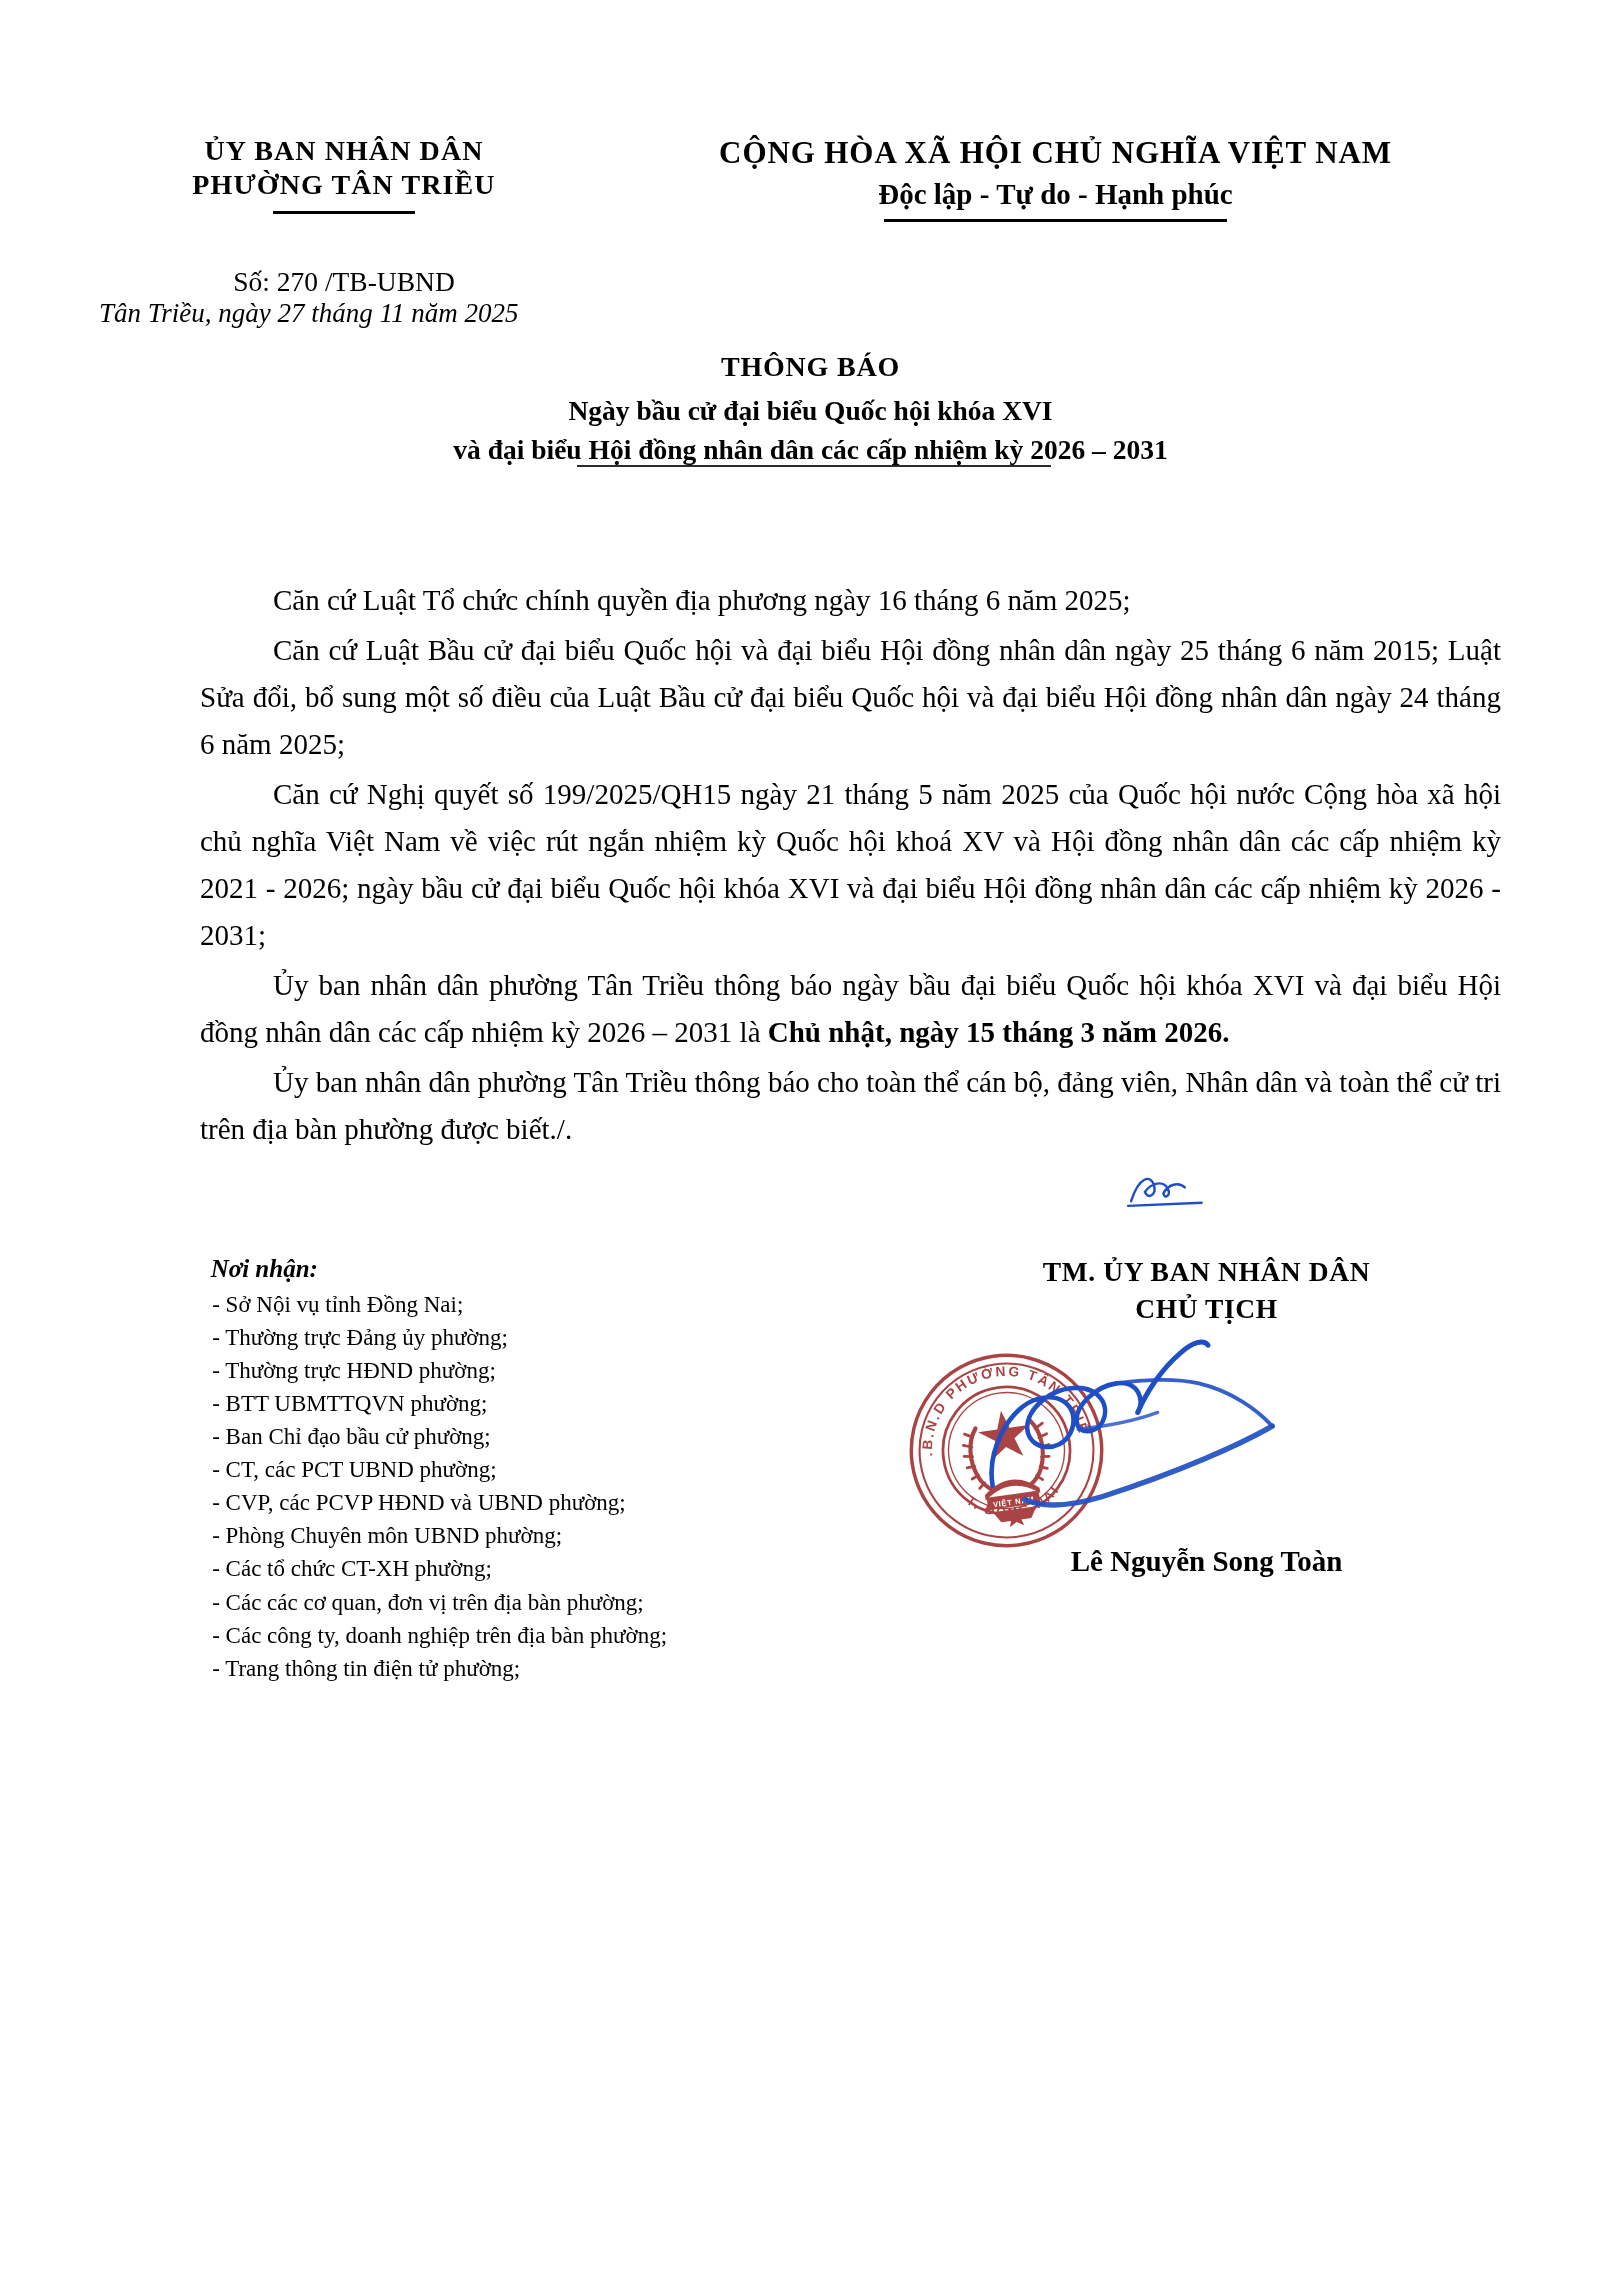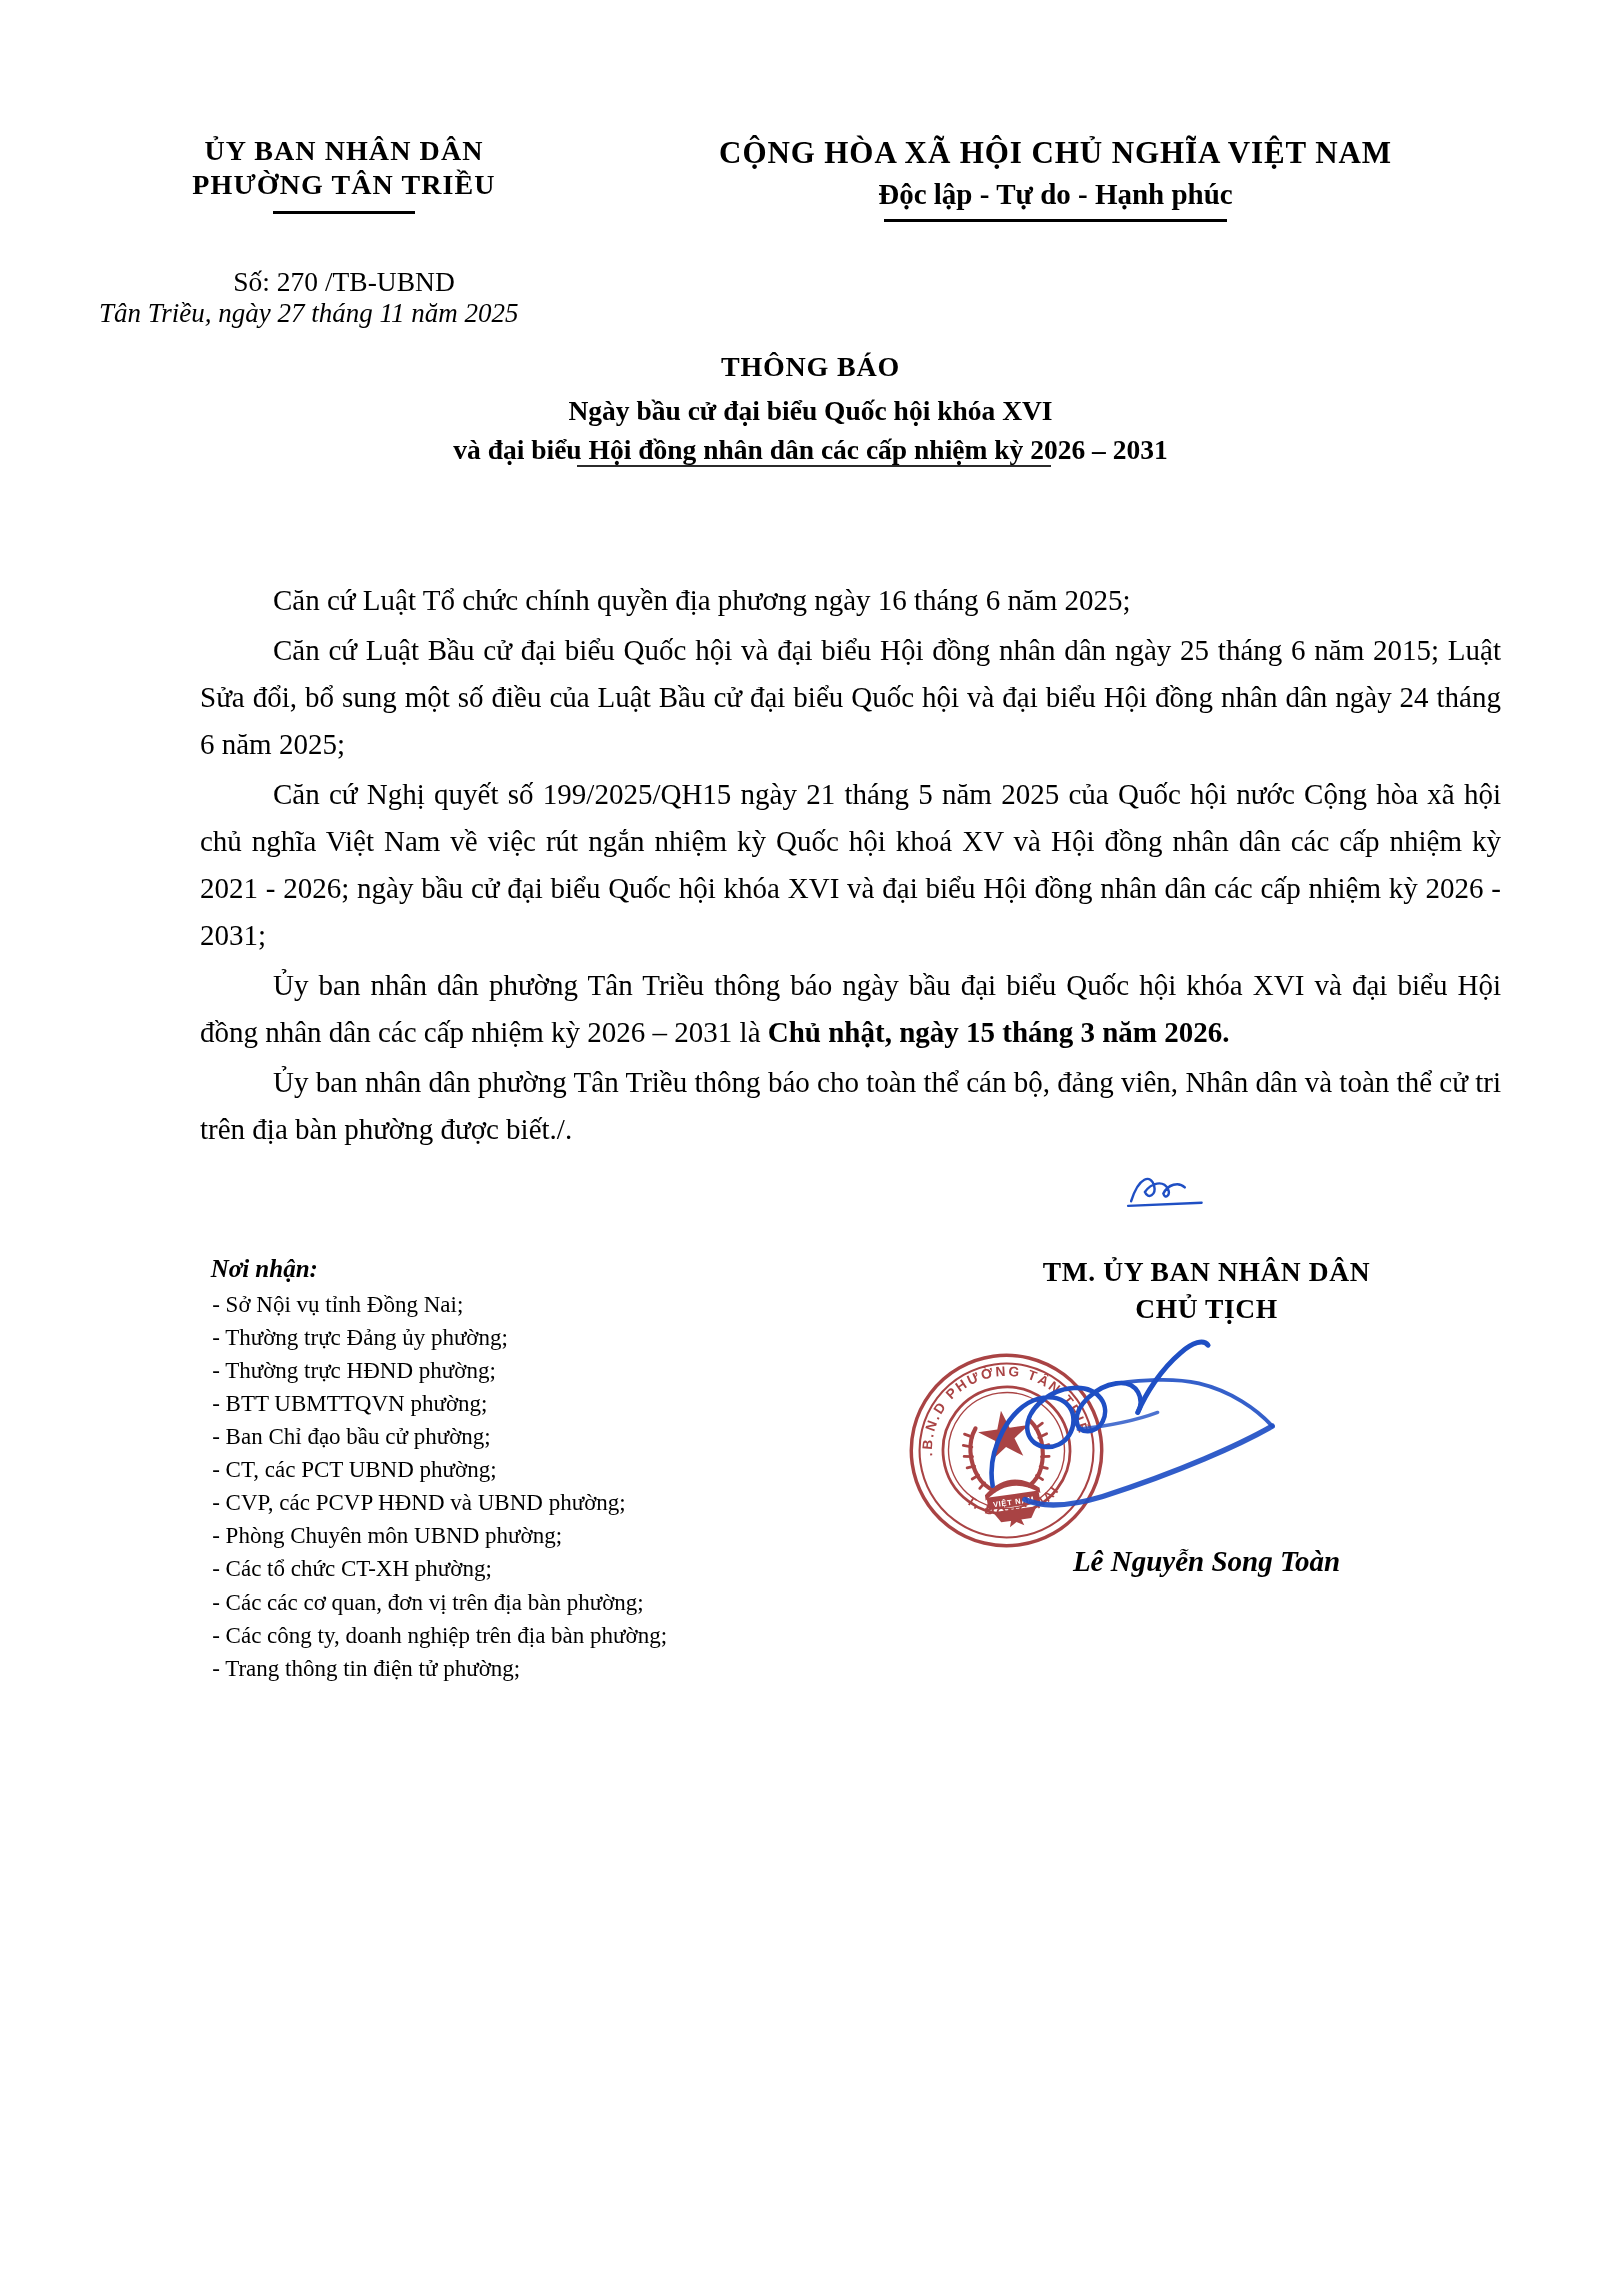--- a/index.html
+++ b/index.html
@@ -243,21 +243,20 @@
     top: 6.1px;
     width: 321px;
     height: 191px;
     pointer-events: none;
   }
   .sign-name {
     font-size: 29px;
     font-weight: bold;
     white-space: nowrap;
     margin-top: 1.5px;
-    font-style: italic;
   }
 </style>
 </head>
 <body>
 
 <div class="page">
 
   <div class="header-row">
     <div class="header-left">
       <div class="org-line1">ỦY BAN NHÂN DÂN</div>

